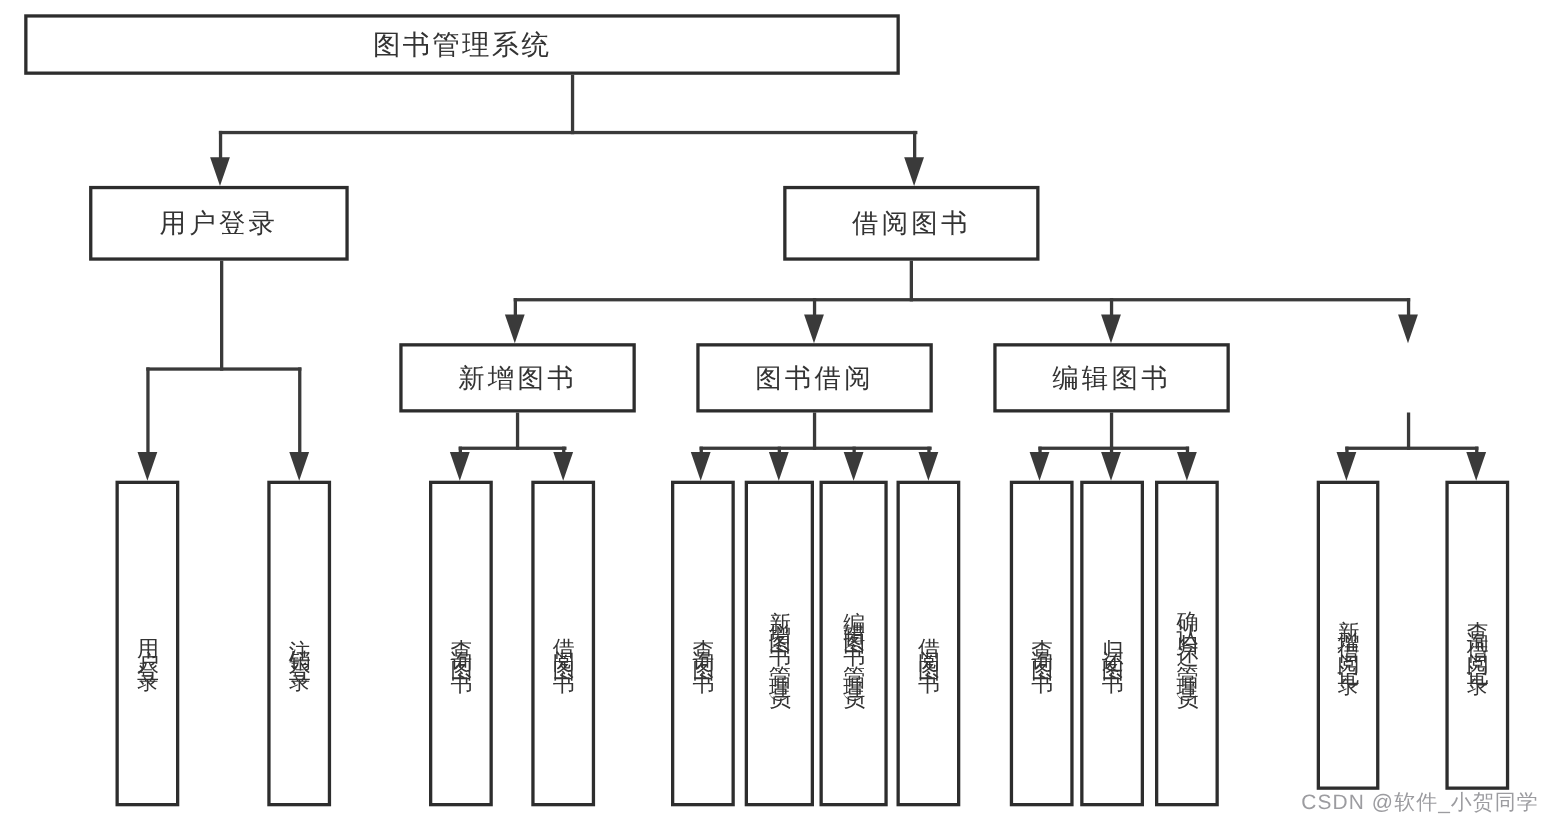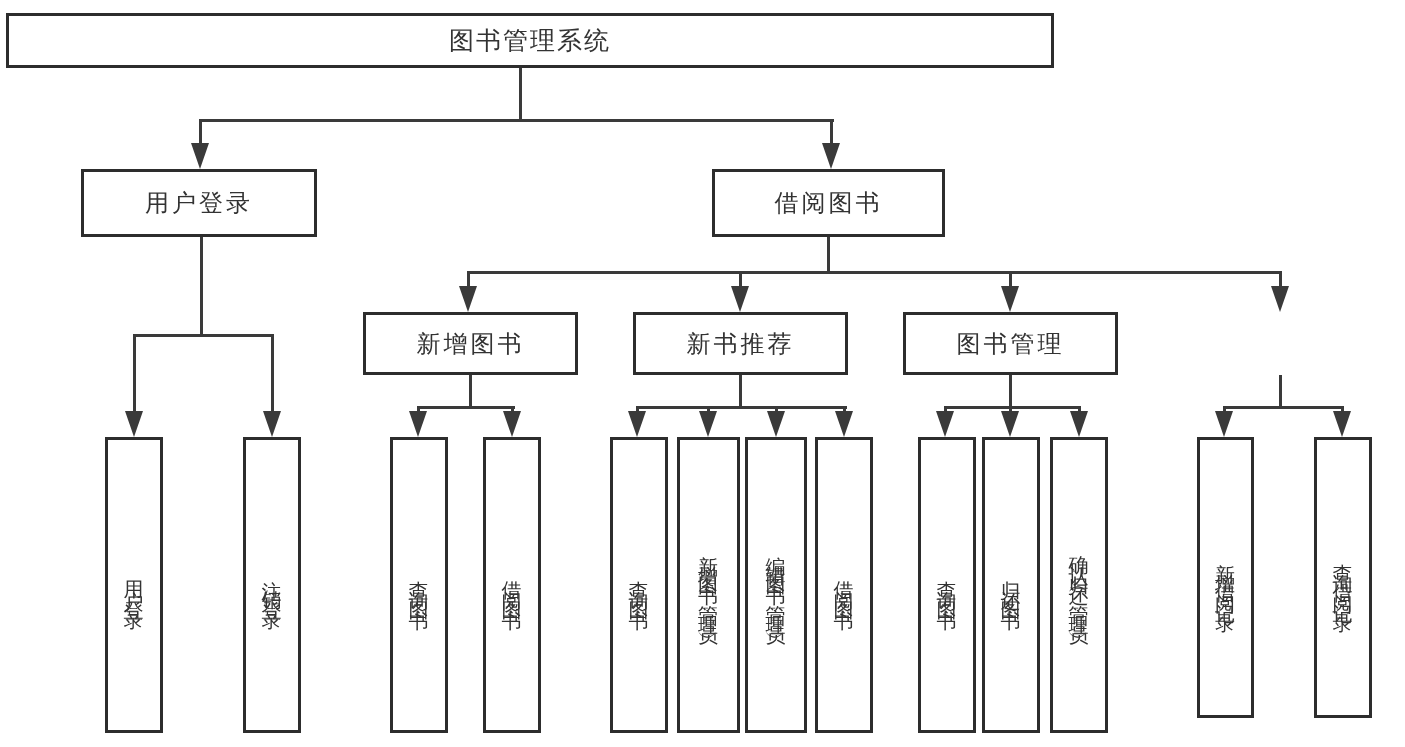--- a/index.html
+++ b/index.html
@@ -47,28 +47,28 @@
     text-shadow:0 0 2px #ffffff,0 0 1px #ffffff;
     white-space:nowrap;
     z-index:5;
   }
 </style>
 </head>
 <body>
 
 <div id="stage">
 
-  <div class="box hbox root" style="left:6px;top:13px;width:1048px;height:55px;font-family:Liberation Serif, serif;">图书管理系统</div>
+  <div class="box hbox root" style="left:22px;top:13px;width:796px;height:55px;font-family:Liberation Serif, serif;">图书管理系统</div>
 
   <div class="box hbox" style="left:81px;top:169px;width:236px;height:68px;">用户登录</div>
   <div class="box hbox" style="left:712px;top:169px;width:233px;height:68px;">借阅图书</div>
 
   <div class="box hbox" style="left:363px;top:312px;width:215px;height:63px;">新增图书</div>
-  <div class="box hbox" style="left:633px;top:312px;width:215px;height:63px;">新书推荐</div>
-  <div class="box hbox" style="left:903px;top:312px;width:215px;height:63px;">图书管理</div>
+  <div class="box hbox" style="left:633px;top:312px;width:215px;height:63px;">图书借阅</div>
+  <div class="box hbox" style="left:903px;top:312px;width:215px;height:63px;">编辑图书</div>
 
   <div class="box vbox" style="left:105px;top:437px;width:58px;height:296px;">
     <span>用户登录</span>
   </div>
   <div class="box vbox" style="left:243px;top:437px;width:58px;height:296px;">
     <span>注销登录</span>
   </div>
   <div class="box vbox" style="left:390px;top:437px;width:58px;height:296px;">
     <span>查询图书</span>
   </div>
@@ -151,13 +151,14 @@
       <div class="arrowhead" style="left: 699px; top: 411px;"></div>
       <div class="arrowhead" style="left: 767px; top: 411px;"></div>
       <div class="arrowhead" style="left: 835px; top: 411px;"></div>
       <div class="arrowhead" style="left: 936px; top: 411px;"></div>
       <div class="arrowhead" style="left: 1001px; top: 411px;"></div>
       <div class="arrowhead" style="left: 1070px; top: 411px;"></div>
       <div class="arrowhead" style="left: 1215px; top: 411px;"></div>
       <div class="arrowhead" style="left: 1333px; top: 411px;"></div>
     </div>
 
+  <div class="watermark">CSDN @软件_小贺同学</div>
 </div>
 
 </body></html>

